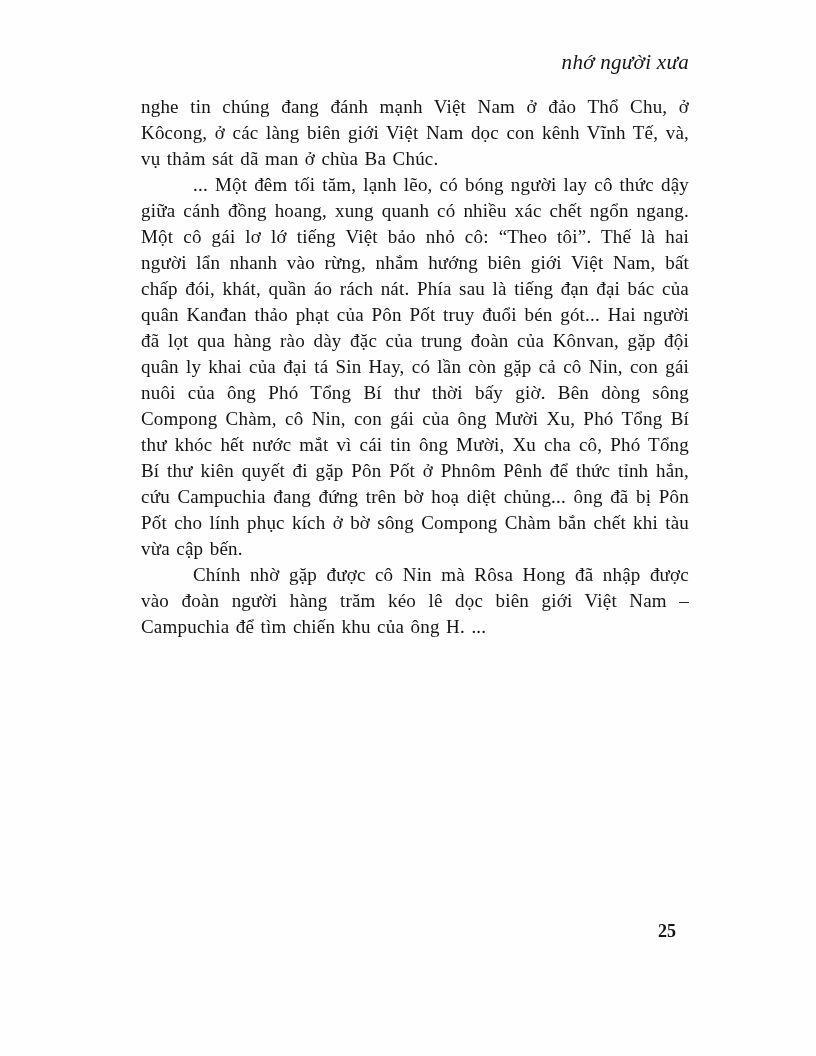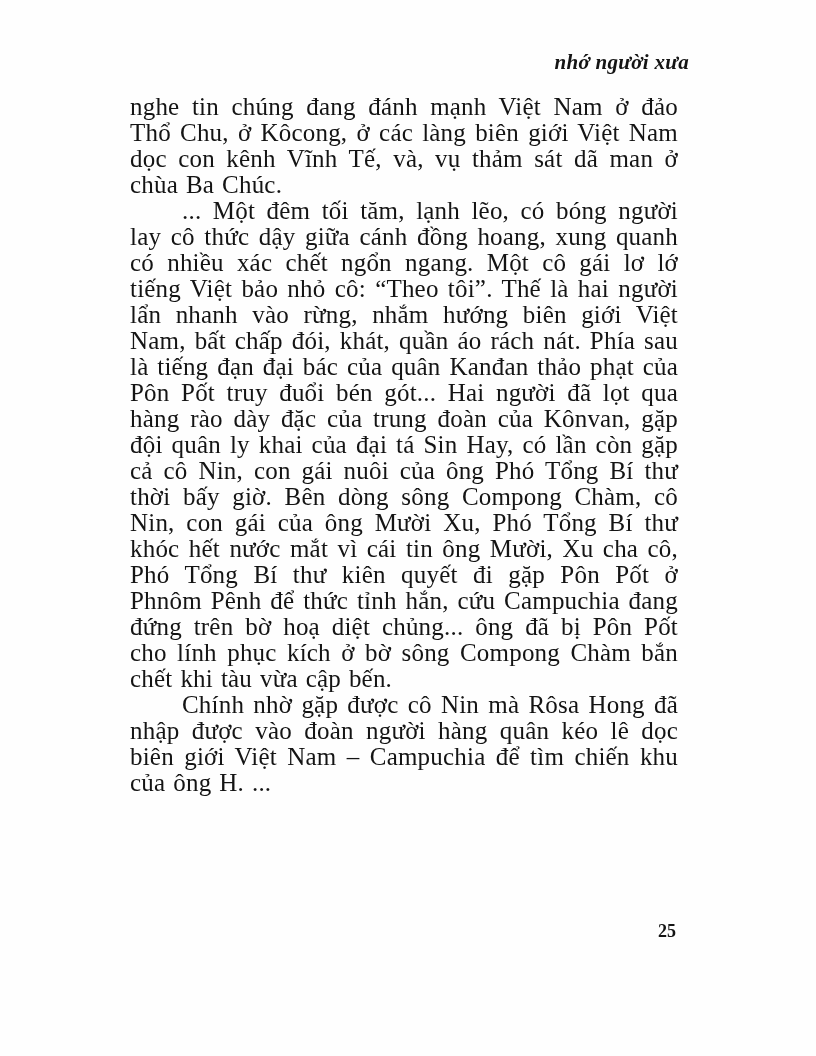--- a/index.html
+++ b/index.html
@@ -15,31 +15,31 @@
     background: #fefefe;
     overflow: hidden;
     font-family: "Liberation Serif", "DejaVu Serif", serif;
     color: #141414;
   }
   .running-header {
     position: absolute;
     top: 50px;
     right: 127px;
     font-size: 21px;
-    font-weight: bold;
+    font-weight: normal;
     font-style: italic;
     letter-spacing: 0.3px;
     white-space: nowrap;
   }
   .body-text {
     position: absolute;
     top: 94px;
-    left: 130px;
+    left: 141px;
     width: 548px;
-    font-size: 25px;
+    font-size: 19px;
     line-height: 26px;
     text-align: justify;
     letter-spacing: 0.2px;
     word-spacing: 1.5px;
   }
   .body-text p {
     margin: 0;
   }
   .body-text p + p {
     text-indent: 52px;
@@ -56,18 +56,18 @@
 </head>
 <body>
 
 <div class="page">
 
   <div class="running-header">nhớ người xưa</div>
 
   <div class="body-text">
     <p>nghe tin chúng đang đánh mạnh Việt Nam ở đảo Thổ Chu, ở Kôcong, ở các làng biên giới Việt Nam dọc con kênh Vĩnh Tế, và, vụ thảm sát dã man ở chùa Ba Chúc.</p>
     <p>... Một đêm tối tăm, lạnh lẽo, có bóng người lay cô thức dậy giữa cánh đồng hoang, xung quanh có nhiều xác chết ngổn ngang. Một cô gái lơ lớ tiếng Việt bảo nhỏ cô: “Theo tôi”. Thế là hai người lẩn nhanh vào rừng, nhắm hướng biên giới Việt Nam, bất chấp đói, khát, quần áo rách nát. Phía sau là tiếng đạn đại bác của quân Kanđan thảo phạt của Pôn Pốt truy đuổi bén gót... Hai người đã lọt qua hàng rào dày đặc của trung đoàn của Kônvan, gặp đội quân ly khai của đại tá Sin Hay, có lần còn gặp cả cô Nin, con gái nuôi của ông Phó Tổng Bí thư thời bấy giờ. Bên dòng sông Compong Chàm, cô Nin, con gái của ông Mười Xu, Phó Tổng Bí thư khóc hết nước mắt vì cái tin ông Mười, Xu cha cô, Phó Tổng Bí thư kiên quyết đi gặp Pôn Pốt ở Phnôm Pênh để thức tỉnh hắn, cứu Campuchia đang đứng trên bờ hoạ diệt chủng... ông đã bị Pôn Pốt cho lính phục kích ở bờ sông Compong Chàm bắn chết khi tàu vừa cập bến.</p>
-    <p>Chính nhờ gặp được cô Nin mà Rôsa Hong đã nhập được vào đoàn người hàng quân kéo lê dọc biên giới Việt Nam – Campuchia để tìm chiến khu của ông H. ...</p>
+    <p>Chính nhờ gặp được cô Nin mà Rôsa Hong đã nhập được vào đoàn người hàng trăm kéo lê dọc biên giới Việt Nam – Campuchia để tìm chiến khu của ông H. ...</p>
   </div>
 
   <div class="page-number">25</div>
 
 </div>
 
 </body></html>

